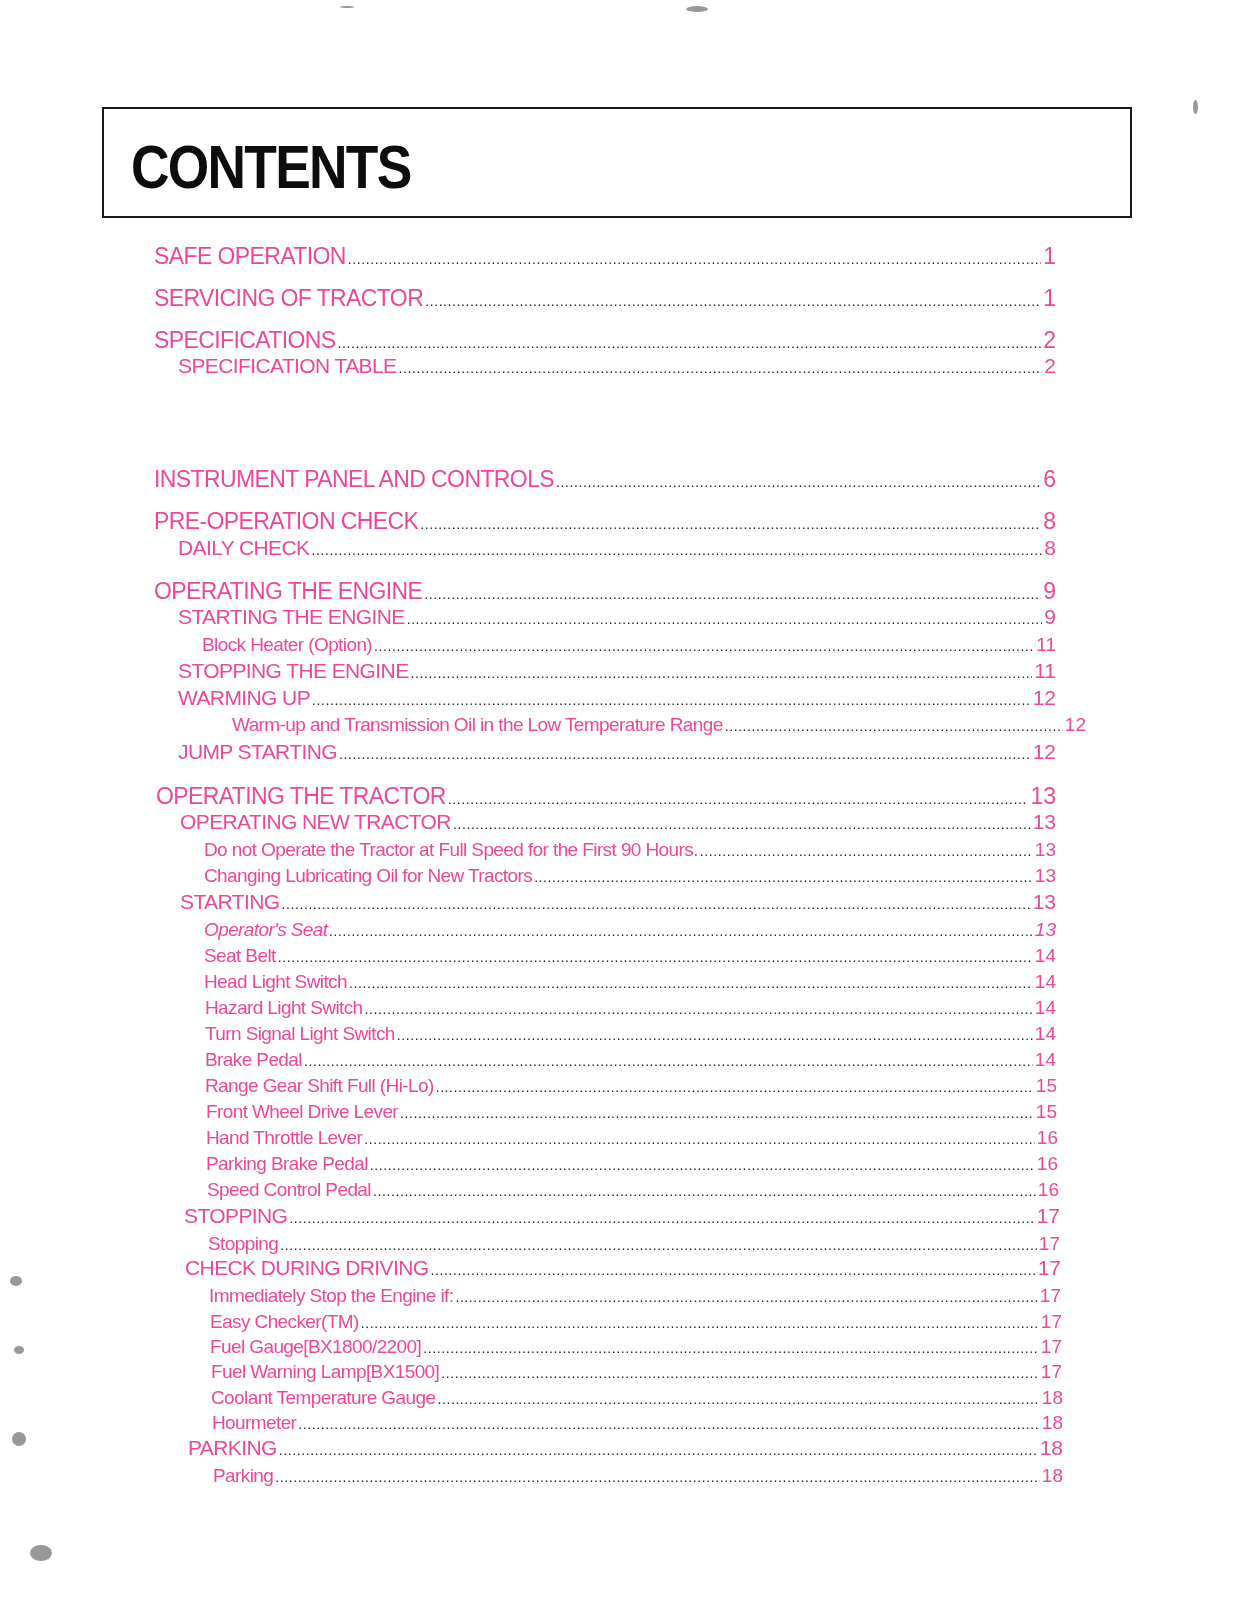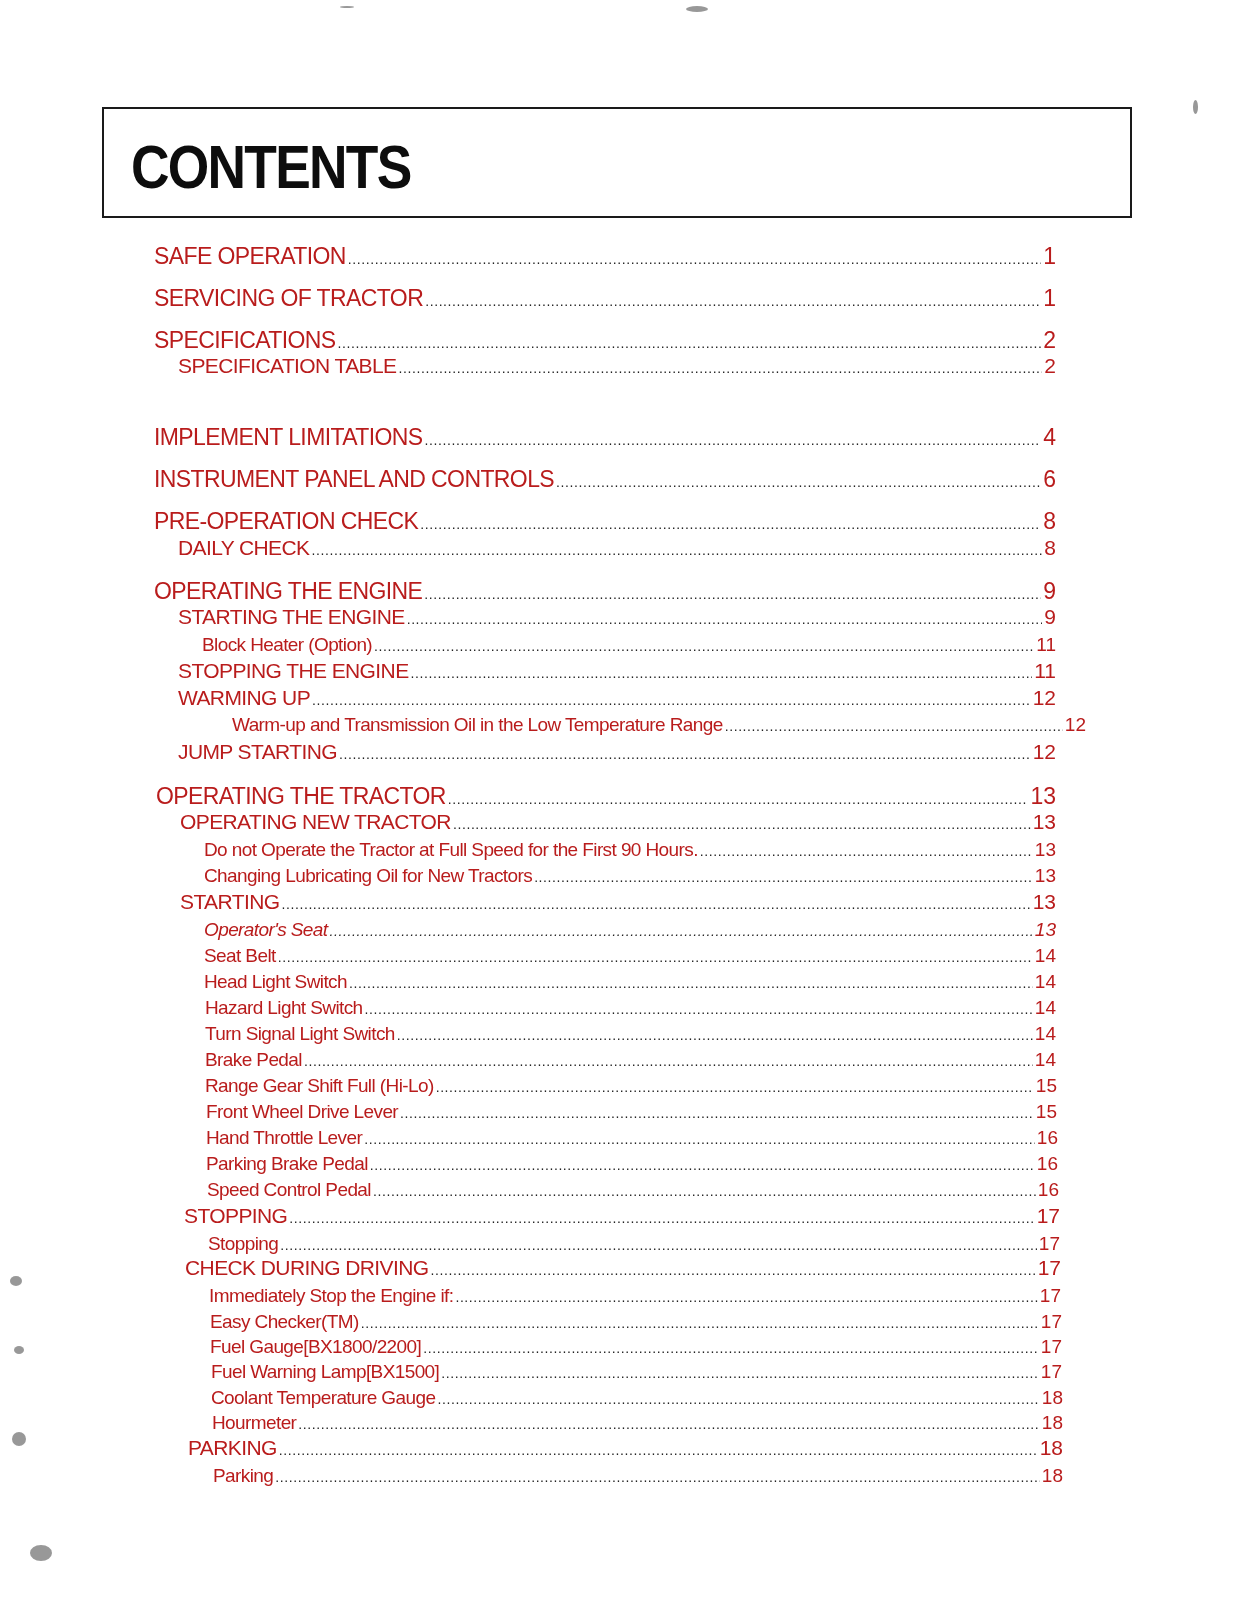--- a/index.html
+++ b/index.html
@@ -40,21 +40,21 @@
       left: 0;
       top: 0;
       width: 1233px;
       height: 1600px;
     }
     .entry {
       position: absolute;
       display: flex;
       align-items: baseline;
       white-space: nowrap;
-      color: #b91c1c;
+      color: #ec4899;
     }
     .entry .label {
       flex: 0 0 auto;
       transform-origin: left bottom;
     }
     .entry .dots {
       flex: 1 1 auto;
       overflow: hidden;
       margin: 0 2px;
       font-size: 14px;
@@ -99,25 +99,20 @@
     <div class="entry lvl1" style="left: 154px; top: 327px; width: 902px;">
       <span class="label" style="display: inline-block; letter-spacing: -0.6px;">SPECIFICATIONS</span>
       <span class="dots"></span>
       <span class="page">2</span>
     </div>
     <div class="entry lvl2" style="left: 178px; top: 354px; width: 878px;">
       <span class="label" style="display: inline-block; letter-spacing: -0.6px;">SPECIFICATION  TABLE</span>
       <span class="dots"></span>
       <span class="page">2</span>
     </div>
-    <div class="entry lvl1" style="left: 154px; top: 424px; width: 902px;">
-      <span class="label" style="display: inline-block; letter-spacing: -0.6px;">IMPLEMENT LIMITATIONS</span>
-      <span class="dots"></span>
-      <span class="page">4</span>
-    </div>
     <div class="entry lvl1" style="left: 154px; top: 466px; width: 902px;">
       <span class="label" style="display: inline-block; letter-spacing: -0.6px;">INSTRUMENT PANEL AND CONTROLS</span>
       <span class="dots"></span>
       <span class="page">6</span>
     </div>
     <div class="entry lvl1" style="left: 154px; top: 508px; width: 902px;">
       <span class="label" style="display: inline-block; letter-spacing: -0.6px;">PRE-OPERATION CHECK</span>
       <span class="dots"></span>
       <span class="page">8</span>
     </div>

